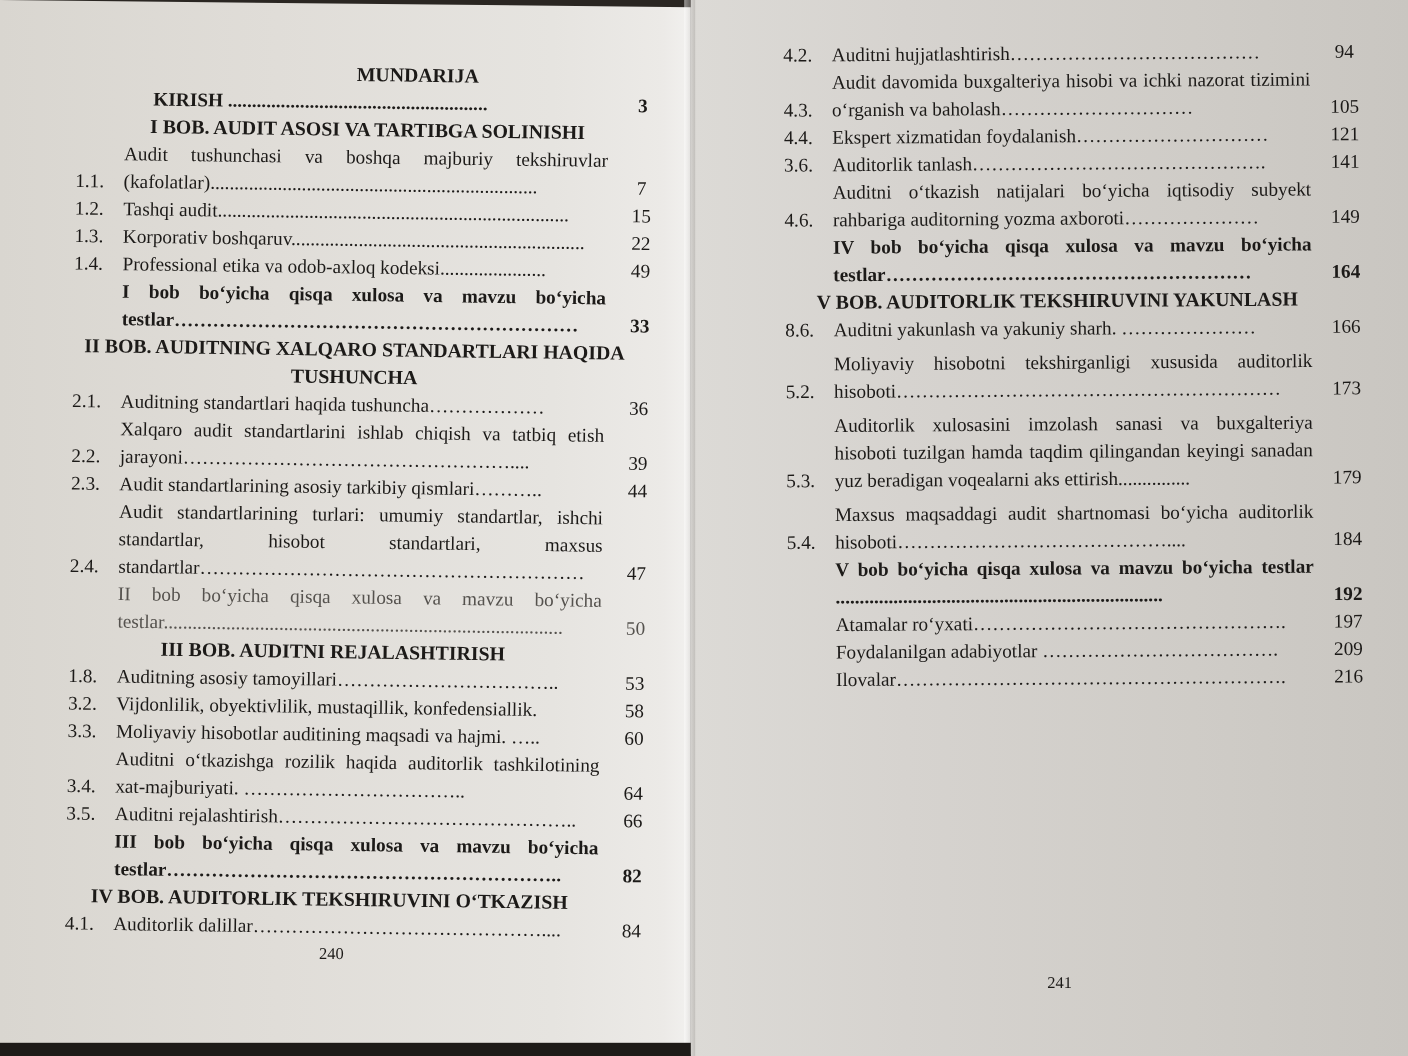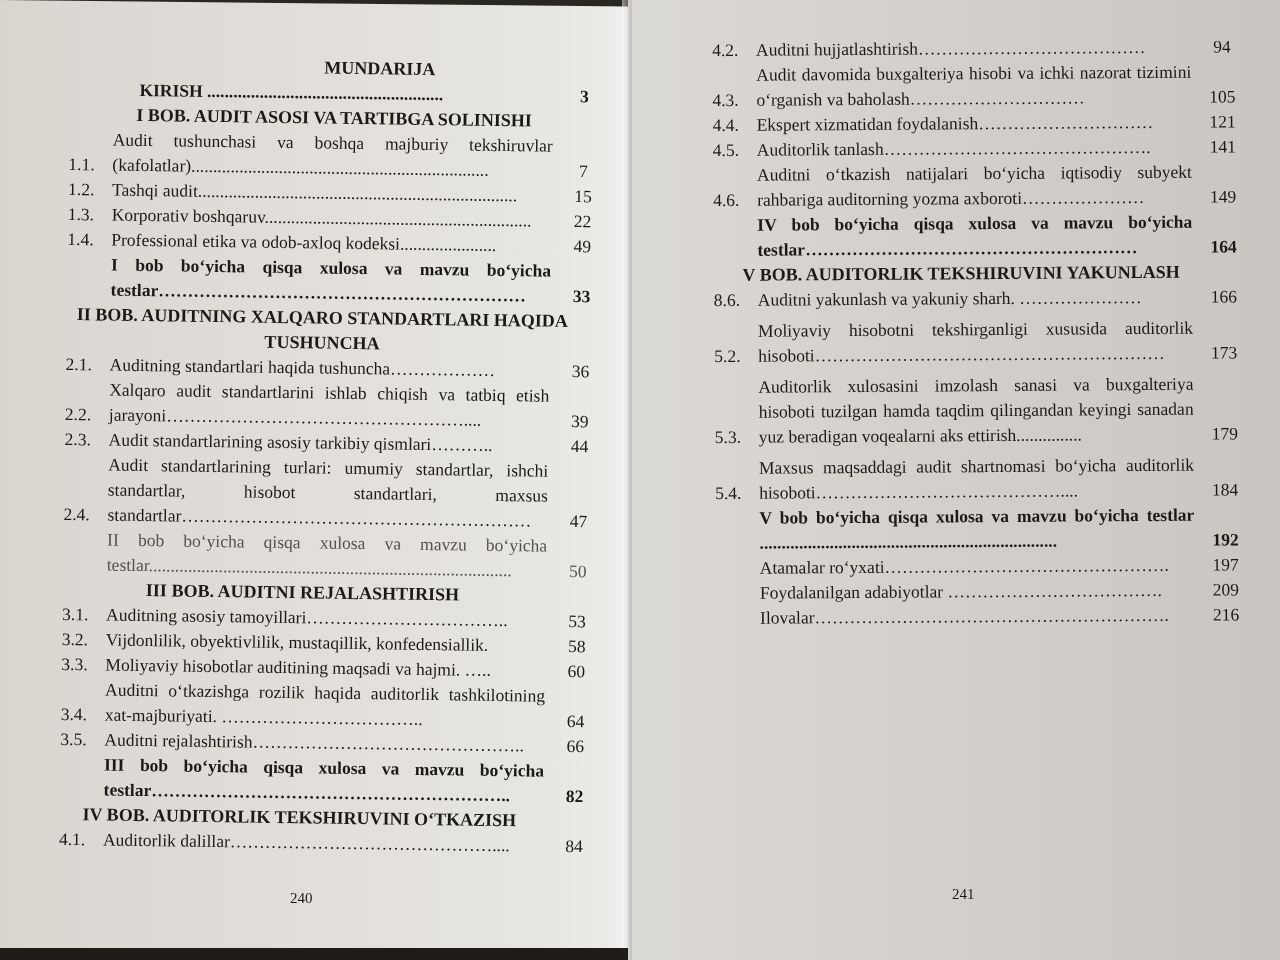--- a/index.html
+++ b/index.html
@@ -34,21 +34,21 @@
 
   .title { text-align:center; font-weight:bold; font-size:18px; margin-left:80px; }
   .row { display:flex; align-items:flex-end; position:relative; }
   .num { width:44px; flex:0 0 44px; }
   .text { flex:1; text-align:justify; }
   .pg { width:50px; flex:0 0 50px; text-align:center; padding-left:6px; }
   .bold { font-weight:bold; }
   .chapter { font-weight:bold; text-align:center; font-size:18px; }
   .faded { color:#55524e; }
   .page-num { position:absolute; font-size:15px; }
-  .left-pn { left:290px; top:890px; }
+  .left-pn { left:290px; top:860px; }
   .right-pn { left:952px; top:886px;text-align:center; }
 </style>
 </head>
 <body>
 
 <div class="spread">
   <div class="page page-left"></div>
   <div class="page page-right"></div>
   <div class="gutter"></div>
   <div class="bottom-edge"></div>
@@ -114,21 +114,21 @@
     </div>
     <div class="row faded">
       <span class="num"></span>
       <span class="text">II bob bo‘yicha qisqa xulosa va mavzu bo‘yicha testlar...................................................................................</span>
       <span class="pg">50</span>
     </div>
 
     <div class="chapter" style="margin-left:30px;margin-right:90px">III BOB. AUDITNI REJALASHTIRISH</div>
 
     <div class="row">
-      <span class="num">3.1.</span>
+      <span class="num">1.8.</span>
       <span class="text">Auditning asosiy tamoyillari……………………………..</span>
       <span class="pg">53</span>
     </div>
     <div class="row">
       <span class="num">3.2.</span>
       <span class="text">Vijdonlilik, obyektivlilik, mustaqillik, konfedensiallik.</span>
       <span class="pg">58</span>
     </div>
     <div class="row">
       <span class="num">3.3.</span>
@@ -171,21 +171,21 @@
       <span class="num">4.3.</span>
       <span class="text">Audit davomida buxgalteriya hisobi va ichki nazorat tizimini o‘rganish va baholash…………………………</span>
       <span class="pg">105</span>
     </div>
     <div class="row">
       <span class="num">4.4.</span>
       <span class="text">Ekspert xizmatidan foydalanish…………………………</span>
       <span class="pg">121</span>
     </div>
     <div class="row">
-      <span class="num">4.5.</span>
+      <span class="num">3.6.</span>
       <span class="text">Auditorlik tanlash……………………………………….</span>
       <span class="pg">141</span>
     </div>
     <div class="row">
       <span class="num">4.6.</span>
       <span class="text">Auditni o‘tkazish natijalari bo‘yicha iqtisodiy subyekt rahbariga auditorning yozma axboroti…………………</span>
       <span class="pg">149</span>
     </div>
     <div class="row bold">
       <span class="num"></span>

